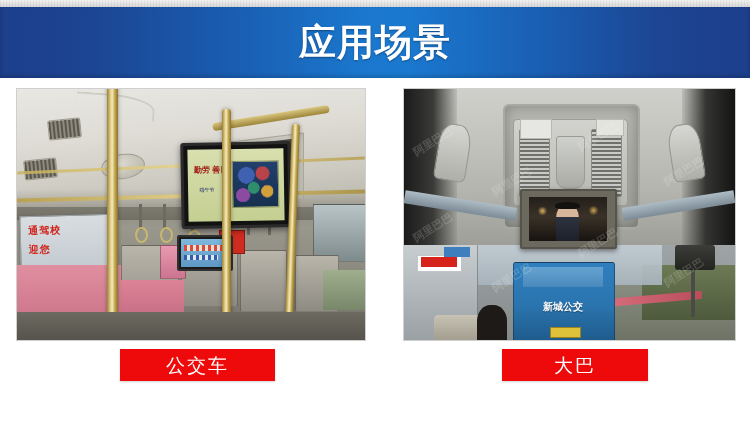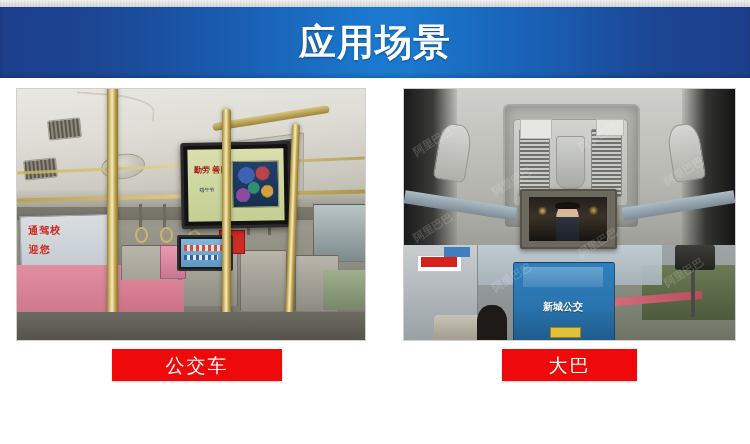--- a/index.html
+++ b/index.html
@@ -455,22 +455,22 @@
     pointer-events:none;
   }
 
   
   .label{
     position:absolute;top:349px;height:32px;
     background:#ee0a0a;
     display:flex;align-items:center;justify-content:center;
     box-shadow:0 1px 2px rgba(0,0,0,.18);
   }
-  .label-left{left:112px;width:170px;}
-  .label-right{left:502px;width:135px;}
+  .label-left{left:120px;width:155px;}
+  .label-right{left:502px;width:146px;}
   .label-text{
     color:#ffffff;font-size:19px;font-weight:normal;letter-spacing:2px;
     line-height:1;
   }
 </style>
 </head>
 <body>
 
 <div class="page">
 

